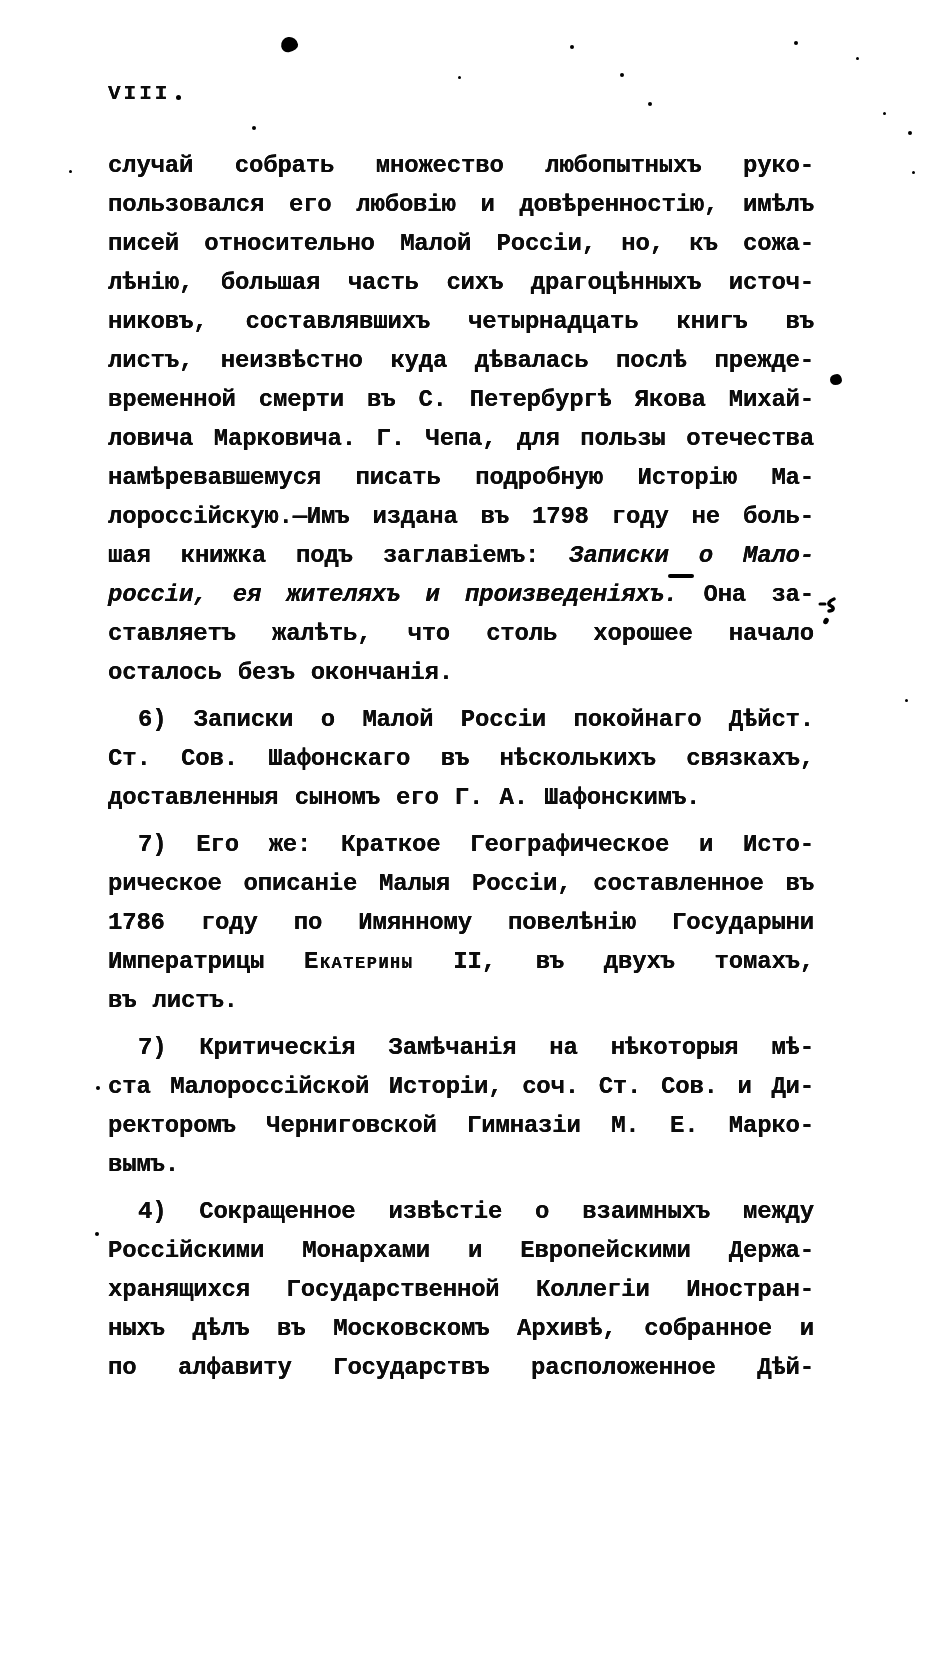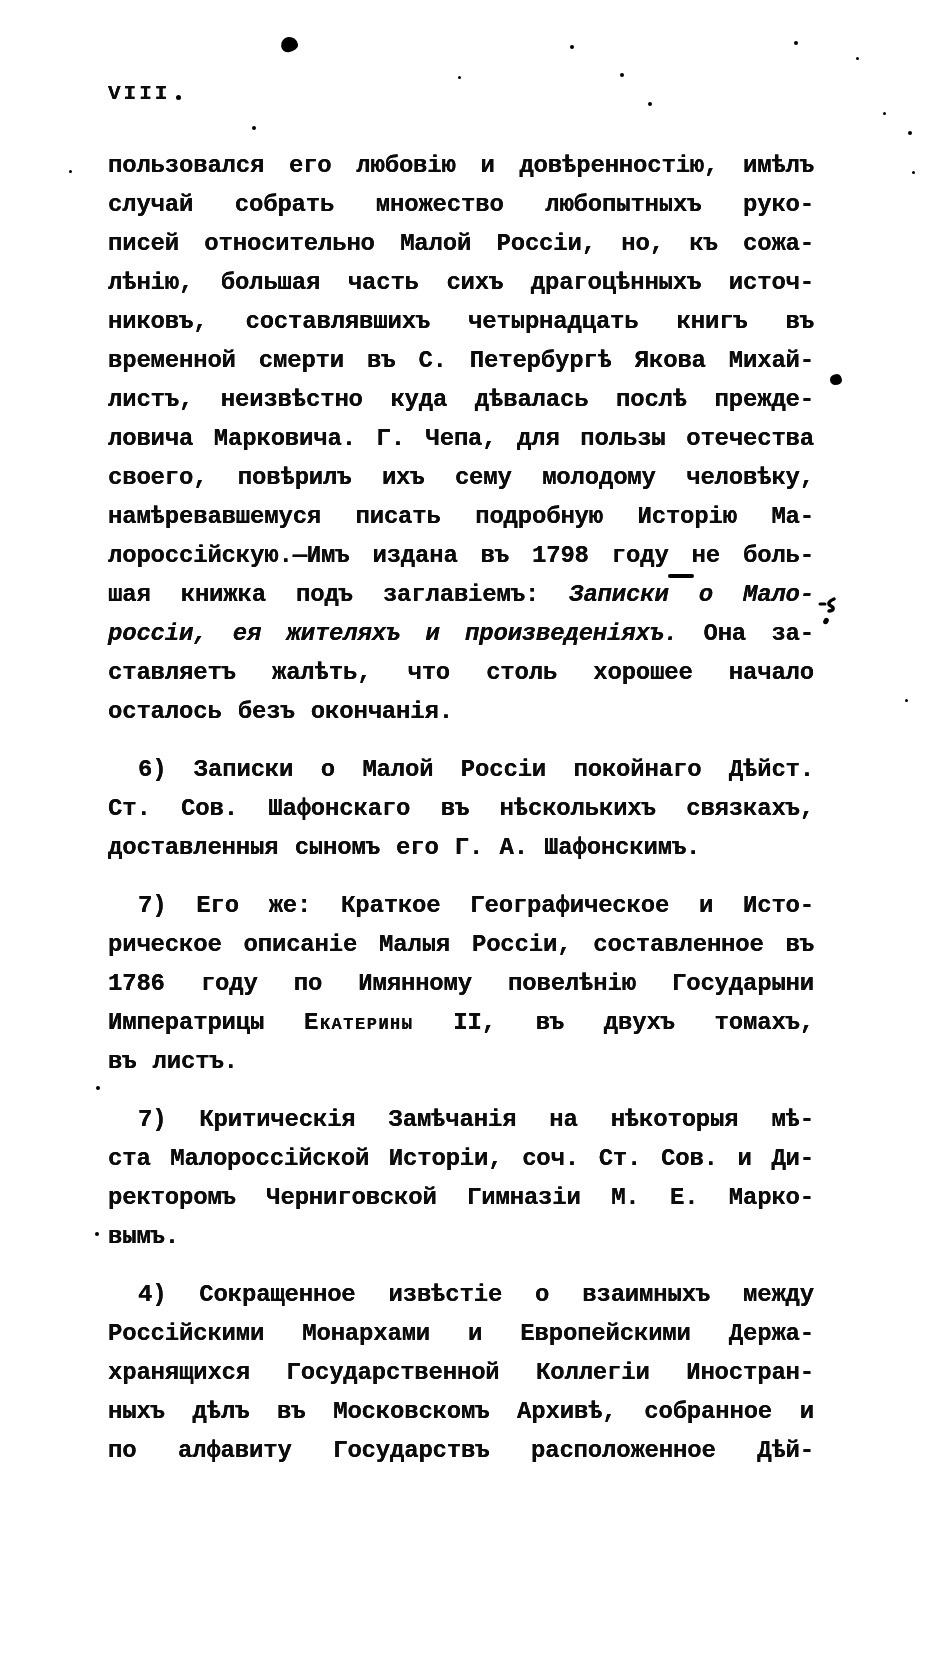--- a/index.html
+++ b/index.html
@@ -26,21 +26,21 @@
     left: 108px;
     top: 146px;
     width: 706px;
     font-size: 24px;
     font-weight: 700;
     letter-spacing: -0.2px;
     word-spacing: 2px;
     text-shadow: 0 0 0.6px #000;
   }
   .para { margin: 0; }
-  .para + .para { margin-top: 19px; }
+  .para + .para { margin-top: 8px; }
   .line {
     height: 39px;
     line-height: 39px;
     text-align: justify;
     text-align-last: justify;
     white-space: normal;
     overflow: visible;
   }
   .line.short { text-align-last: left; }
   .line.ind { padding-left: 30px; }
@@ -90,29 +90,28 @@
 
   <svg class="pen-squiggle" viewBox="0 0 26 30">
     <path d="M2 8 h5" stroke="#000" stroke-width="3" stroke-linecap="round" fill="none"></path>
     <path d="M16 3 c-5 2 -7 5 -3 7 c4 2 2 5 -2 5" stroke="#000" stroke-width="3.5" stroke-linecap="round" fill="none"></path>
     <ellipse cx="8" cy="25" rx="2.6" ry="3.4" transform="rotate(25 8 25)" fill="#000"></ellipse>
   </svg>
 
   <div class="text-block">
 
     <div class="para">
+      <div class="line">случай собрать множество любопытныхъ руко-</div>
       <div class="line">пользовался его любовію и довѣренностію, имѣлъ</div>
-      <div class="line">случай собрать множество любопытныхъ руко-</div>
       <div class="line">писей относительно Малой Россіи, но, къ сожа-</div>
       <div class="line">лѣнію, большая часть сихъ драгоцѣнныхъ источ-</div>
       <div class="line">никовъ, составлявшихъ четырнадцать книгъ въ</div>
+      <div class="line">листъ, неизвѣстно куда дѣвалась послѣ прежде-</div>
       <div class="line">временной смерти въ С. Петербургѣ Якова Михай-</div>
-      <div class="line">листъ, неизвѣстно куда дѣвалась послѣ прежде-</div>
       <div class="line">ловича Марковича. Г. Чепа, для пользы отечества</div>
-      <div class="line">своего, повѣрилъ ихъ сему молодому человѣку,</div>
       <div class="line">намѣревавшемуся писать подробную Исторію Ма-</div>
       <div class="line">лороссійскую.—Имъ издана въ 1798 году не боль-</div>
       <div class="line"><span>шая книжка подъ заглавіемъ: </span><span class="it">Записки о Мало-</span></div>
       <div class="line"><span class="it">россіи, ея жителяхъ и произведеніяхъ.</span><span> Она за-</span></div>
       <div class="line">ставляетъ жалѣть, что столь хорошее начало</div>
       <div class="line short">осталось безъ окончанія.</div>
     </div>
 
     <div class="para">
       <div class="line ind">6) Записки о Малой Россіи покойнаго Дѣйст.</div>

